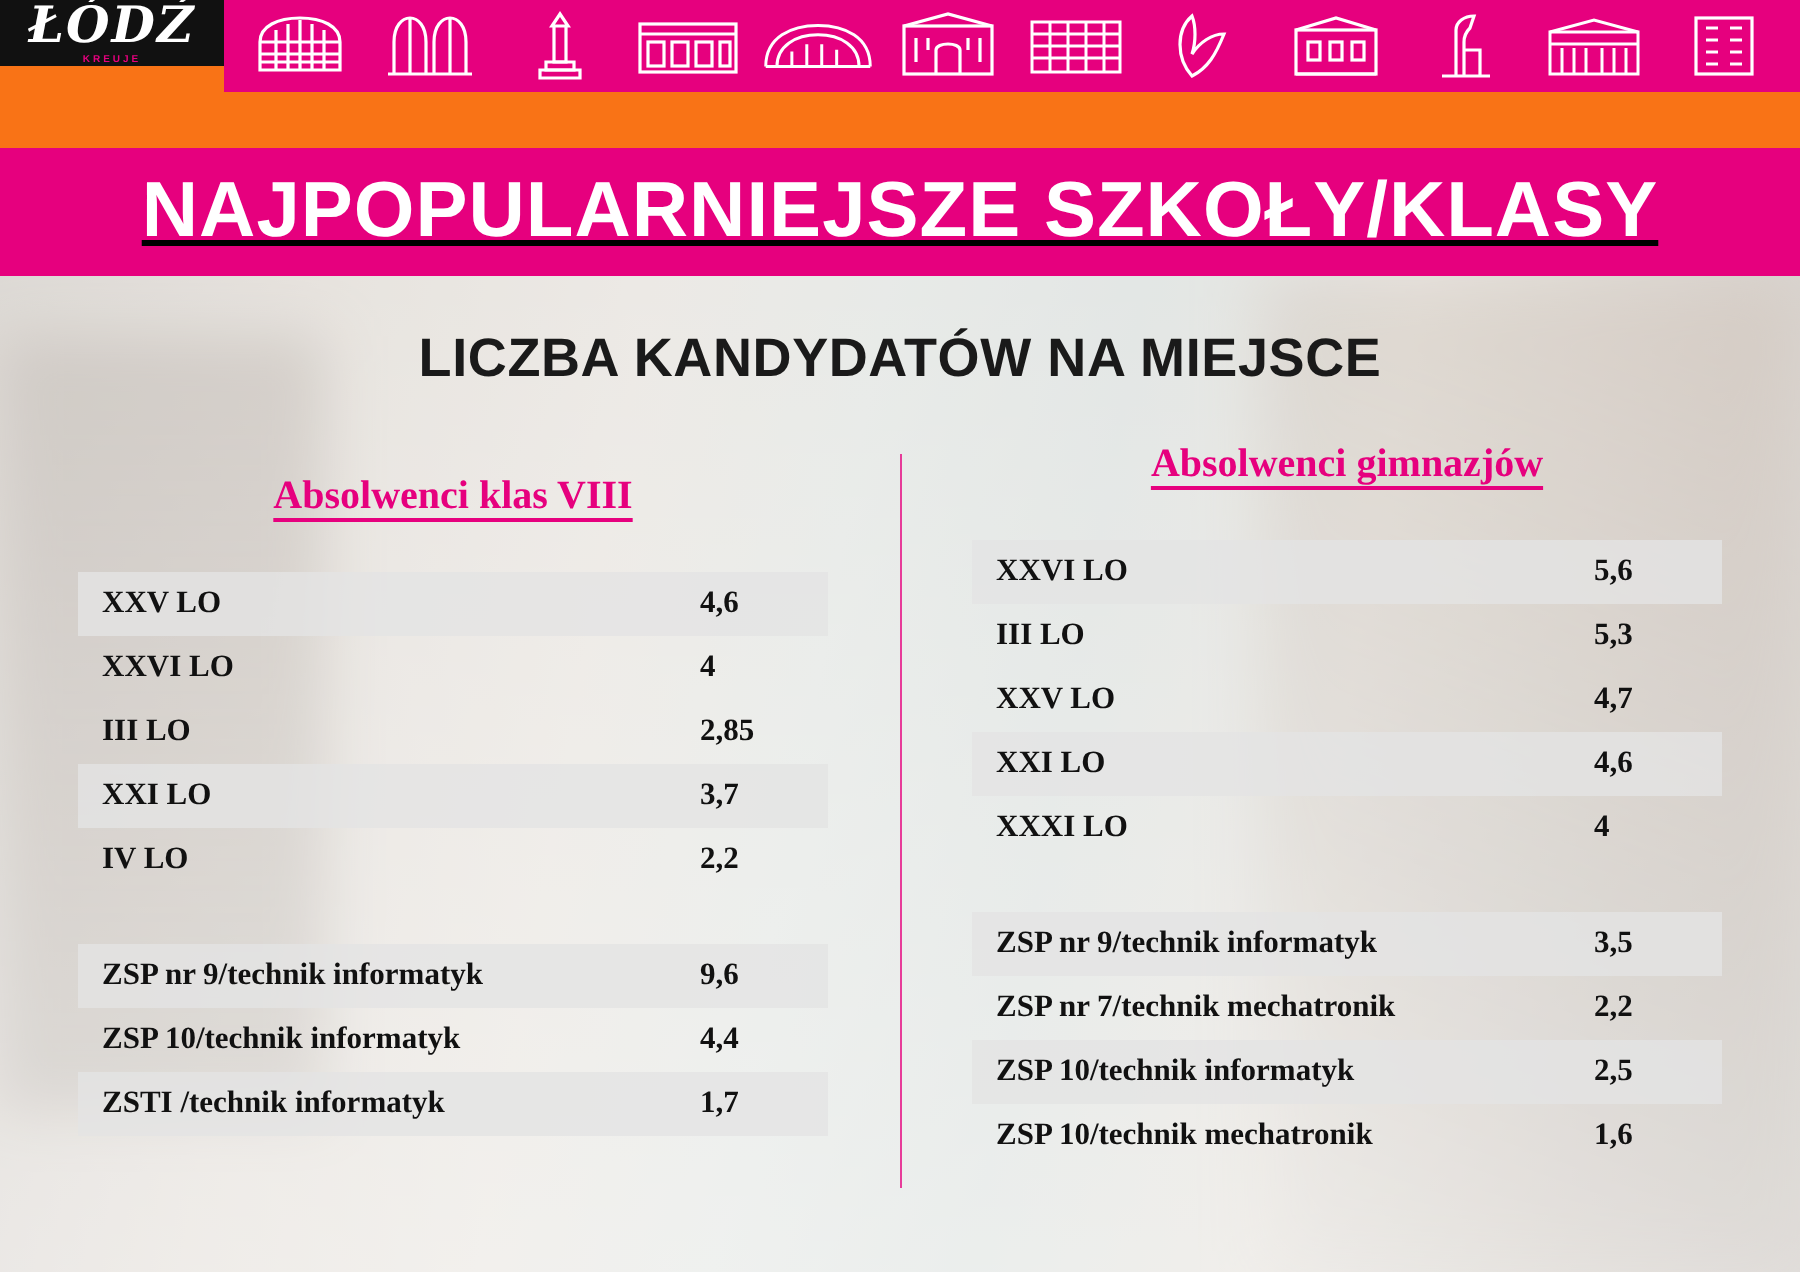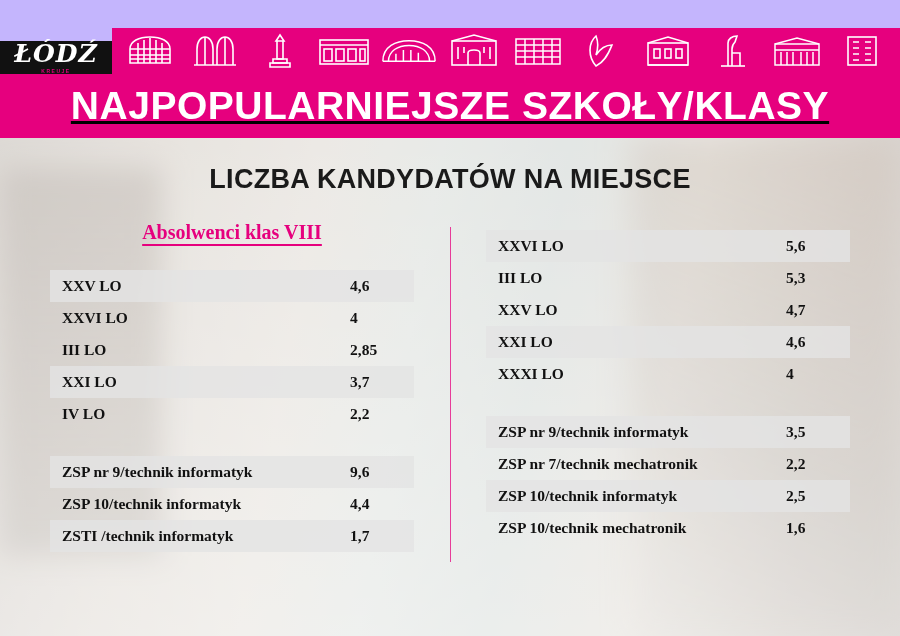--- a/index.html
+++ b/index.html
@@ -11,24 +11,24 @@
   }
   .page {
     position: relative;
     width: 900px; height: 636px;
     background: #ffffff;
   }
 
   
   .topbar {
     display: flex;
-    align-items: flex-end;
+    align-items: flex-start;
     height: 74px;
     width: 100%;
-    background: #c4b5fd;
+    background: #f97316;
   }
   .logo-box {
     width: 112px;
     background: #111111;
     display: flex;
     align-items: center;
     justify-content: center;
     flex: 0 0 112px;
   }
   .logo-mark {
@@ -116,21 +116,21 @@
   }
   .veil {
     position: absolute;
     inset: 0;
     background: rgba(255,255,255,0.52);
   }
 
   .content-inner {
     position: relative;
     z-index: 3;
-    padding: 0 46px;
+    padding: 0 35px;
     margin-top: 23px;
   }
 
   .subtitle {
     text-align: center;
     font-size: 27px;
     font-weight: bold;
     color: #1a1a1a;
     letter-spacing: 0.3px;
     margin-top: 26px;
@@ -393,20 +393,21 @@
               </tr>
               <tr class="alt">
                 <td>ZSTI /technik informatyk</td>
                 <td class="val">1,7</td>
               </tr>
             </tbody>
           </table>
         </div>
 
         <div class="col right">
+          <div class="col-head">Absolwenci gimnazjów</div>
 
           <table class="rank">
             <tbody>
               <tr class="alt">
                 <td>XXVI LO</td>
                 <td class="val">5,6</td>
               </tr>
               <tr>
                 <td>III LO</td>
                 <td class="val">5,3</td>

